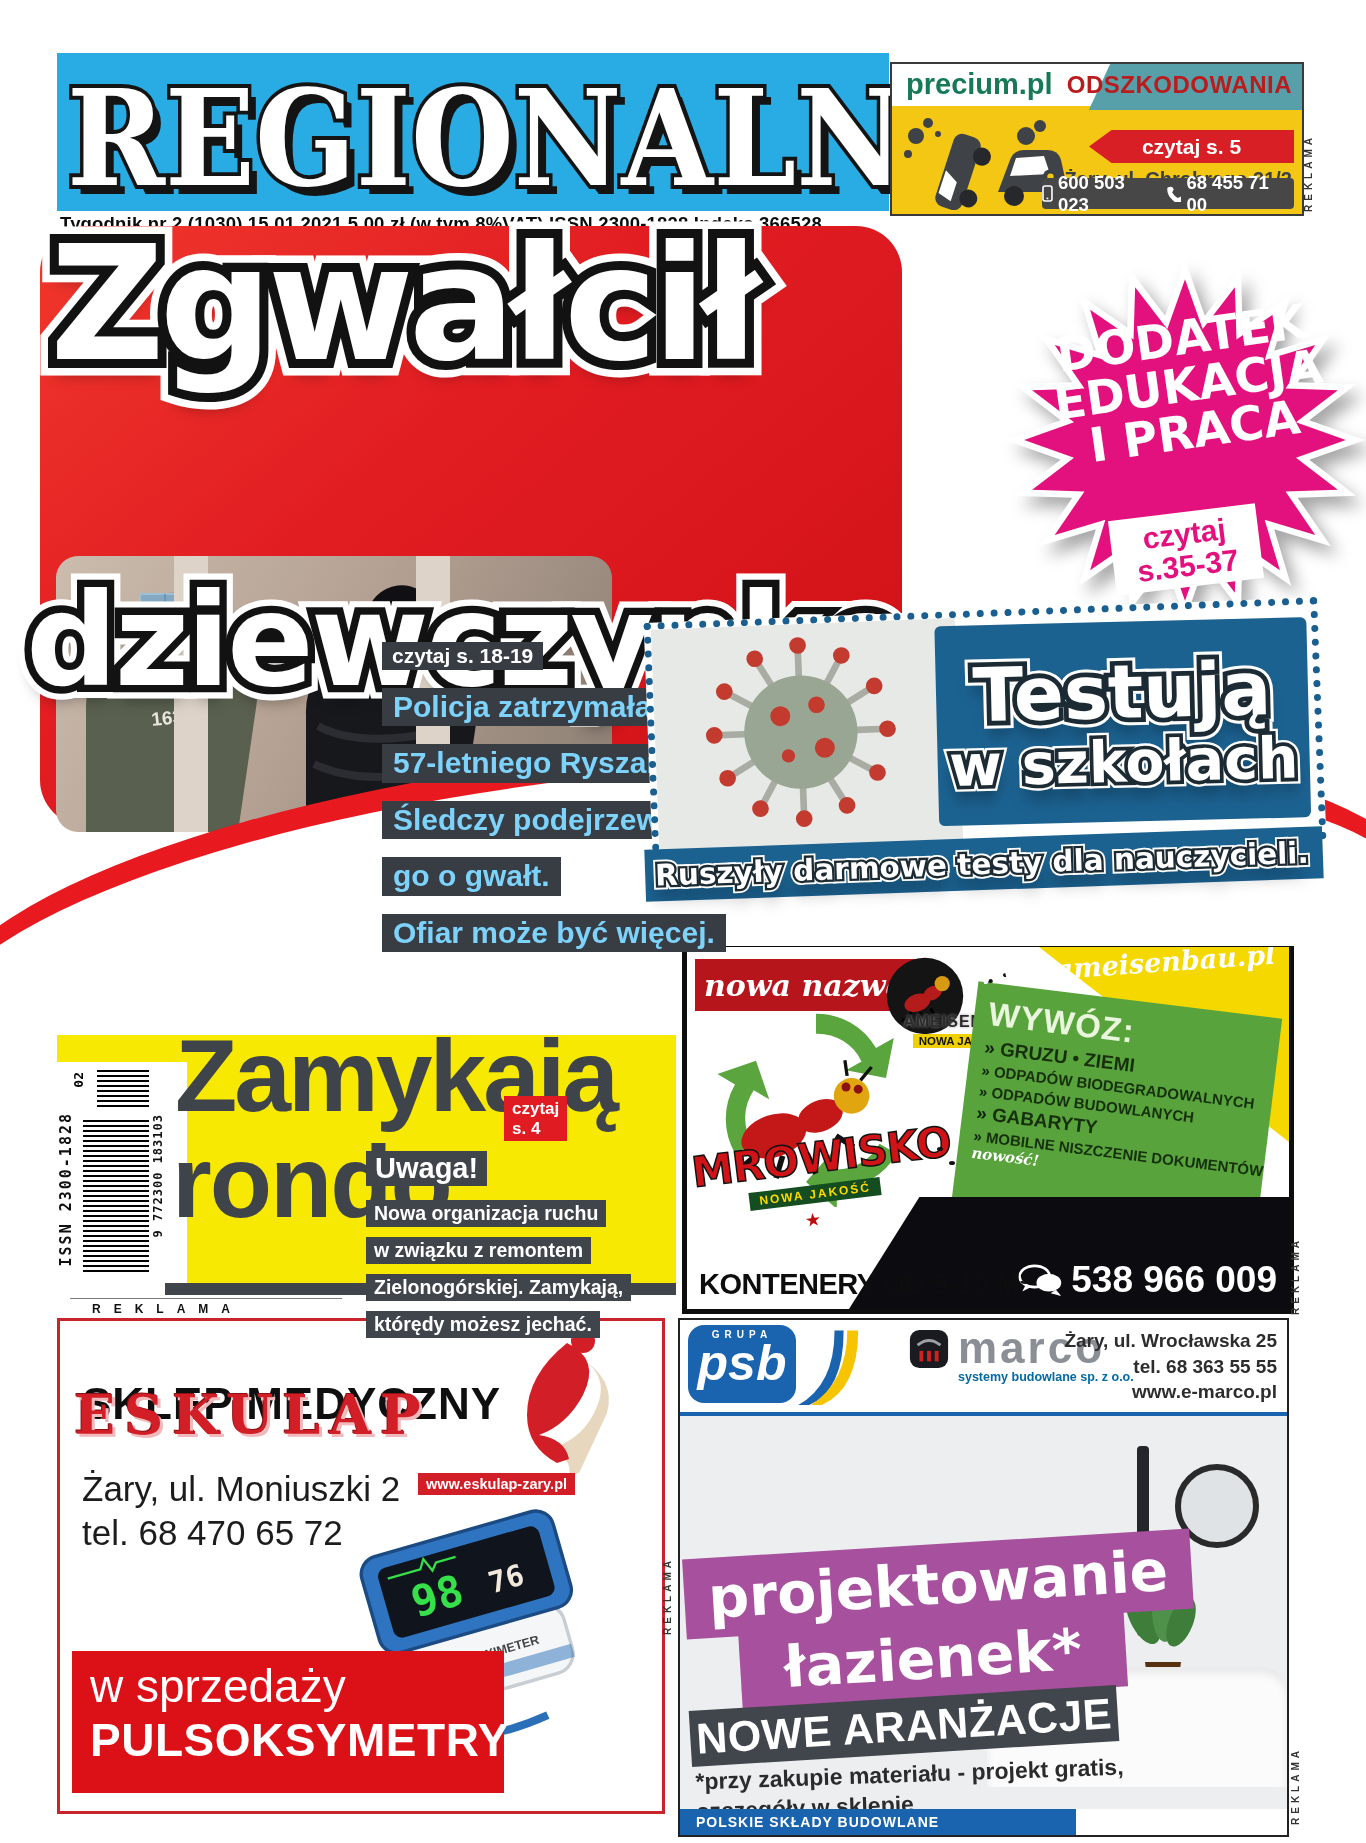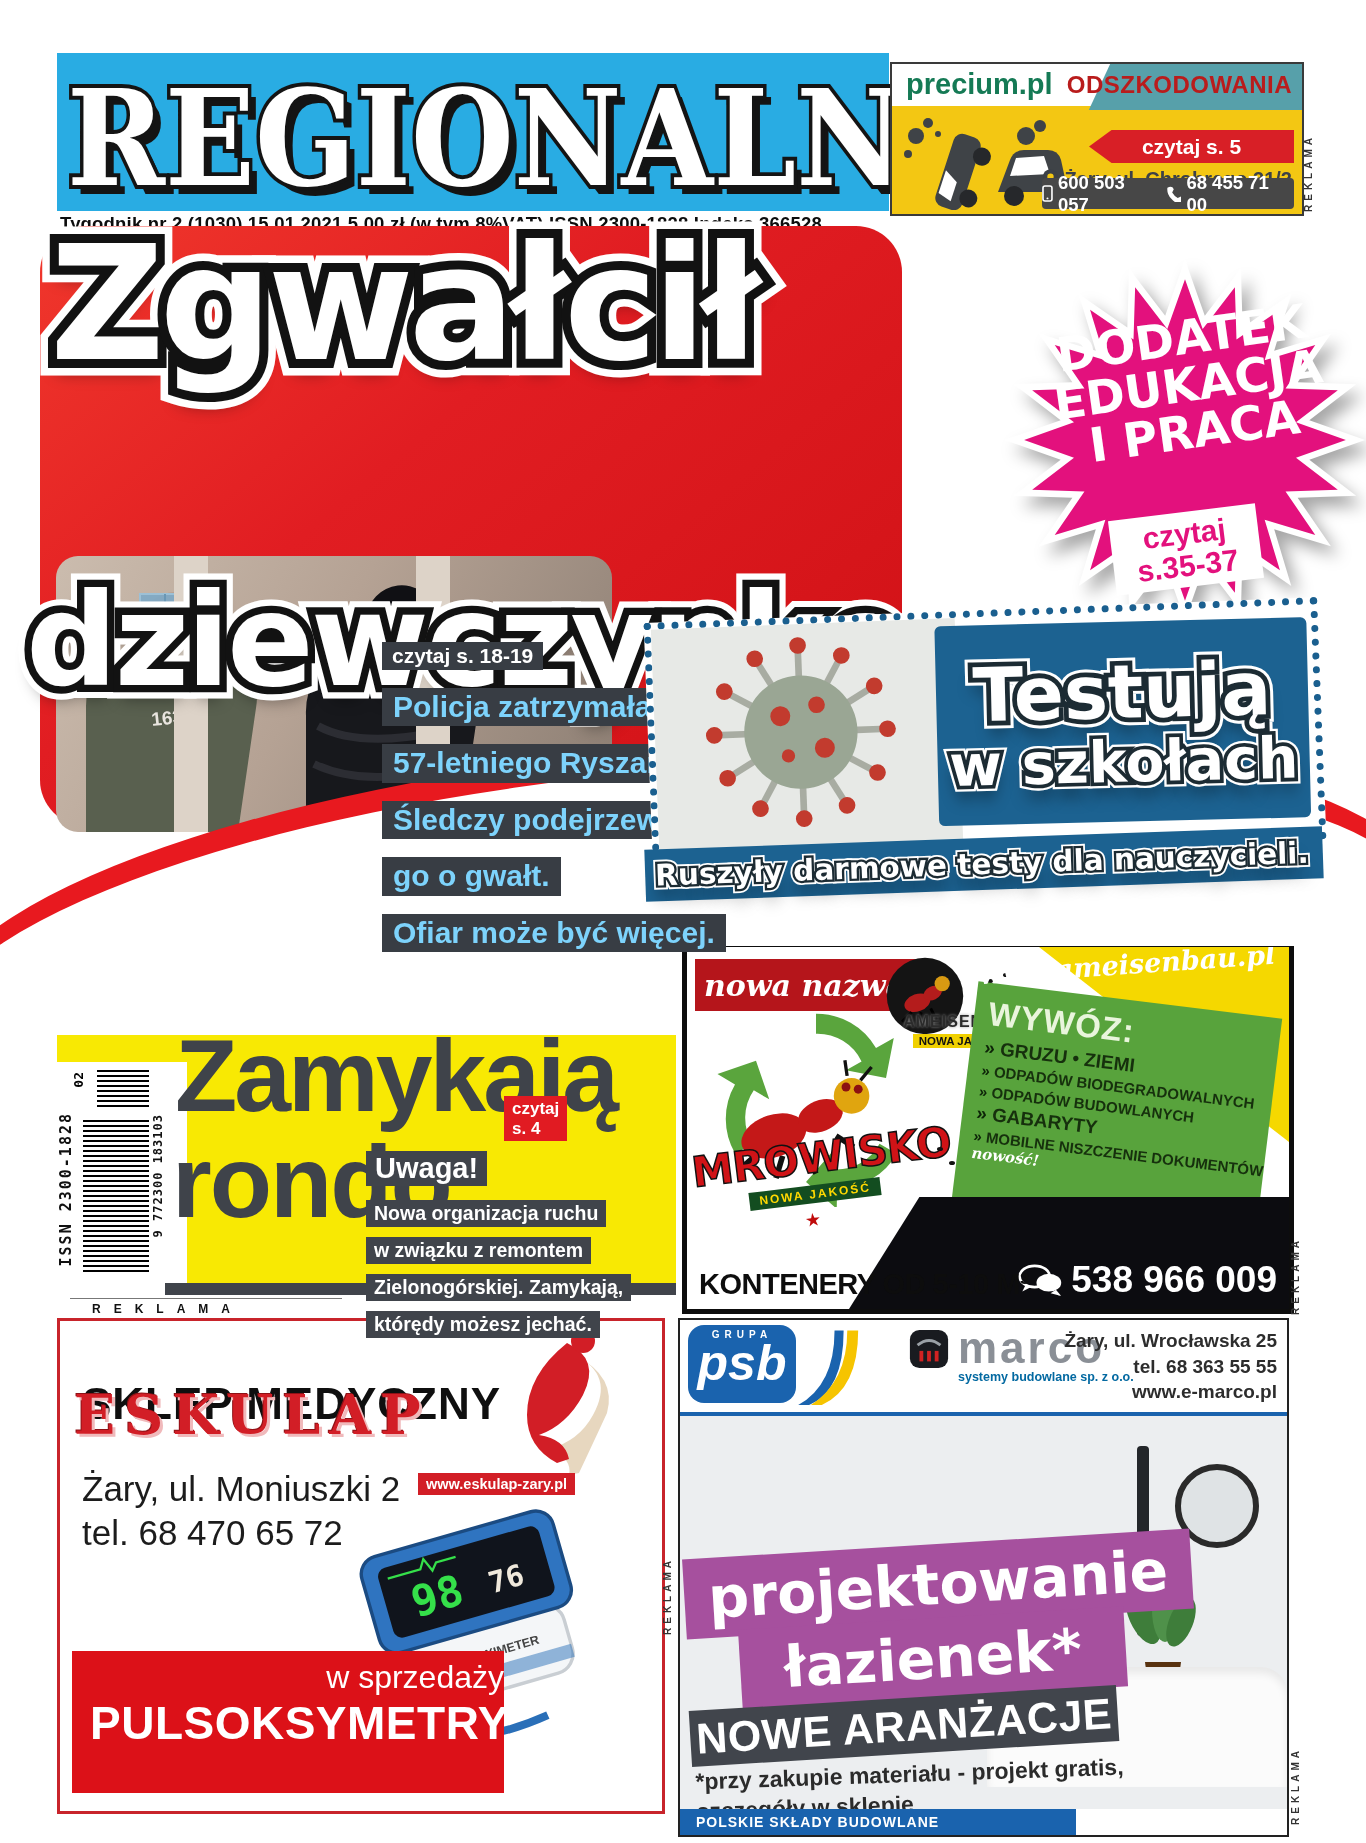--- a/index.html
+++ b/index.html
@@ -144,21 +144,21 @@
 
   
   .esk{left:57px;top:1318px;width:602px;height:490px;background:#fff;border:3px solid #c8242b;overflow:hidden;}
   .esk-l1{position:absolute;left:22px;top:14px;font-size:44px;font-weight:bold;color:#0f0f0f;letter-spacing:1px;margin-top:44px;}
   .esk-brand{position:absolute;left:14px;top:62px;font-family:"DejaVu Serif",serif;font-weight:bold;
     font-size:54px;color:#d21e26;letter-spacing:9px;text-shadow:3px 3px 0 #f0b9bb,-1px -1px 0 #8e1116;}
   .esk-addr1{position:absolute;left:22px;top:148px;font-size:35px;color:#1c1c1c;}
   .esk-addr2{position:absolute;left:22px;top:192px;font-size:35px;color:#1c1c1c;}
   .esk-web{position:absolute;left:358px;top:152px;background:#d21e26;color:#fff;font-weight:bold;font-size:14.5px;padding:3px 8px;}
   .esk-promo{position:absolute;left:12px;top:330px;width:432px;height:142px;background:#dc1118;color:#fff;padding:8px 0 0 18px;box-sizing:border-box;}
-  .esk-p1{font-size:32px;text-align:right;}
+  .esk-p1{font-size:46px;}
   .esk-p2{font-size:46px;font-weight:bold;letter-spacing:.5px;}
 
   
   .psb{left:678px;top:1318px;width:607px;height:515px;background:#fff;border:2px solid #222;overflow:hidden;}
   .psb-head{position:absolute;left:0;top:0;width:100%;height:92px;background:#fff;border-bottom:4px solid #1a63ae;}
   .psb-blue{position:absolute;left:8px;top:5px;width:108px;height:78px;background:#1a63ae;border-radius:16px;text-align:center;}
   .psb-grupa{font-size:10px;color:#fff;letter-spacing:5px;font-weight:bold;margin-top:4px;}
   .psb-psb{font-size:50px;color:#fff;font-weight:bold;font-style:italic;line-height:.95;}
   .marco-wrap{position:absolute;left:228px;top:8px;display:flex;align-items:flex-start;gap:8px;}
   .marco-name{font-size:44px;font-weight:bold;color:#8a8f96;letter-spacing:3px;line-height:.9;}
@@ -221,21 +221,21 @@
         <path d="M8 0C3 0 0 4 0 8c0 6 8 14 8 14s8-8 8-14C16 4 13 0 8 0z" fill="#3c4147"></path>
         <circle cx="8" cy="8" r="3.4" fill="#f3c713"></circle>
       </svg>
       <span>Żary. ul. Chrobrego 31/2</span>
     </div>
     <div class="prec-phones">
       <svg width="11" height="17" viewBox="0 0 11 17">
         <rect x="1" y="1" width="9" height="15" rx="2" fill="none" stroke="#fff" stroke-width="1.6"></rect>
         <circle cx="5.5" cy="13.4" r="1" fill="#fff"></circle>
       </svg>
-      <span>600 503 057</span>
+      <span>600 503 023</span>
       <svg width="16" height="16" viewBox="0 0 20 20">
         <path d="M3 2 q6 -3 8 2 l-2 4 q3 5 7 7 l4 -2 q5 2 2 8 q-9 2 -14 -5 Q2 10 3 2z" fill="#fff"></path>
       </svg>
       <span>68 455 71 00</span>
     </div>
   </div>
   <div class="abs vlabel" style="left:1303px;top:92px;height:120px;">REKLAMA</div>
 
   <div class="abs redblock"></div>
 

